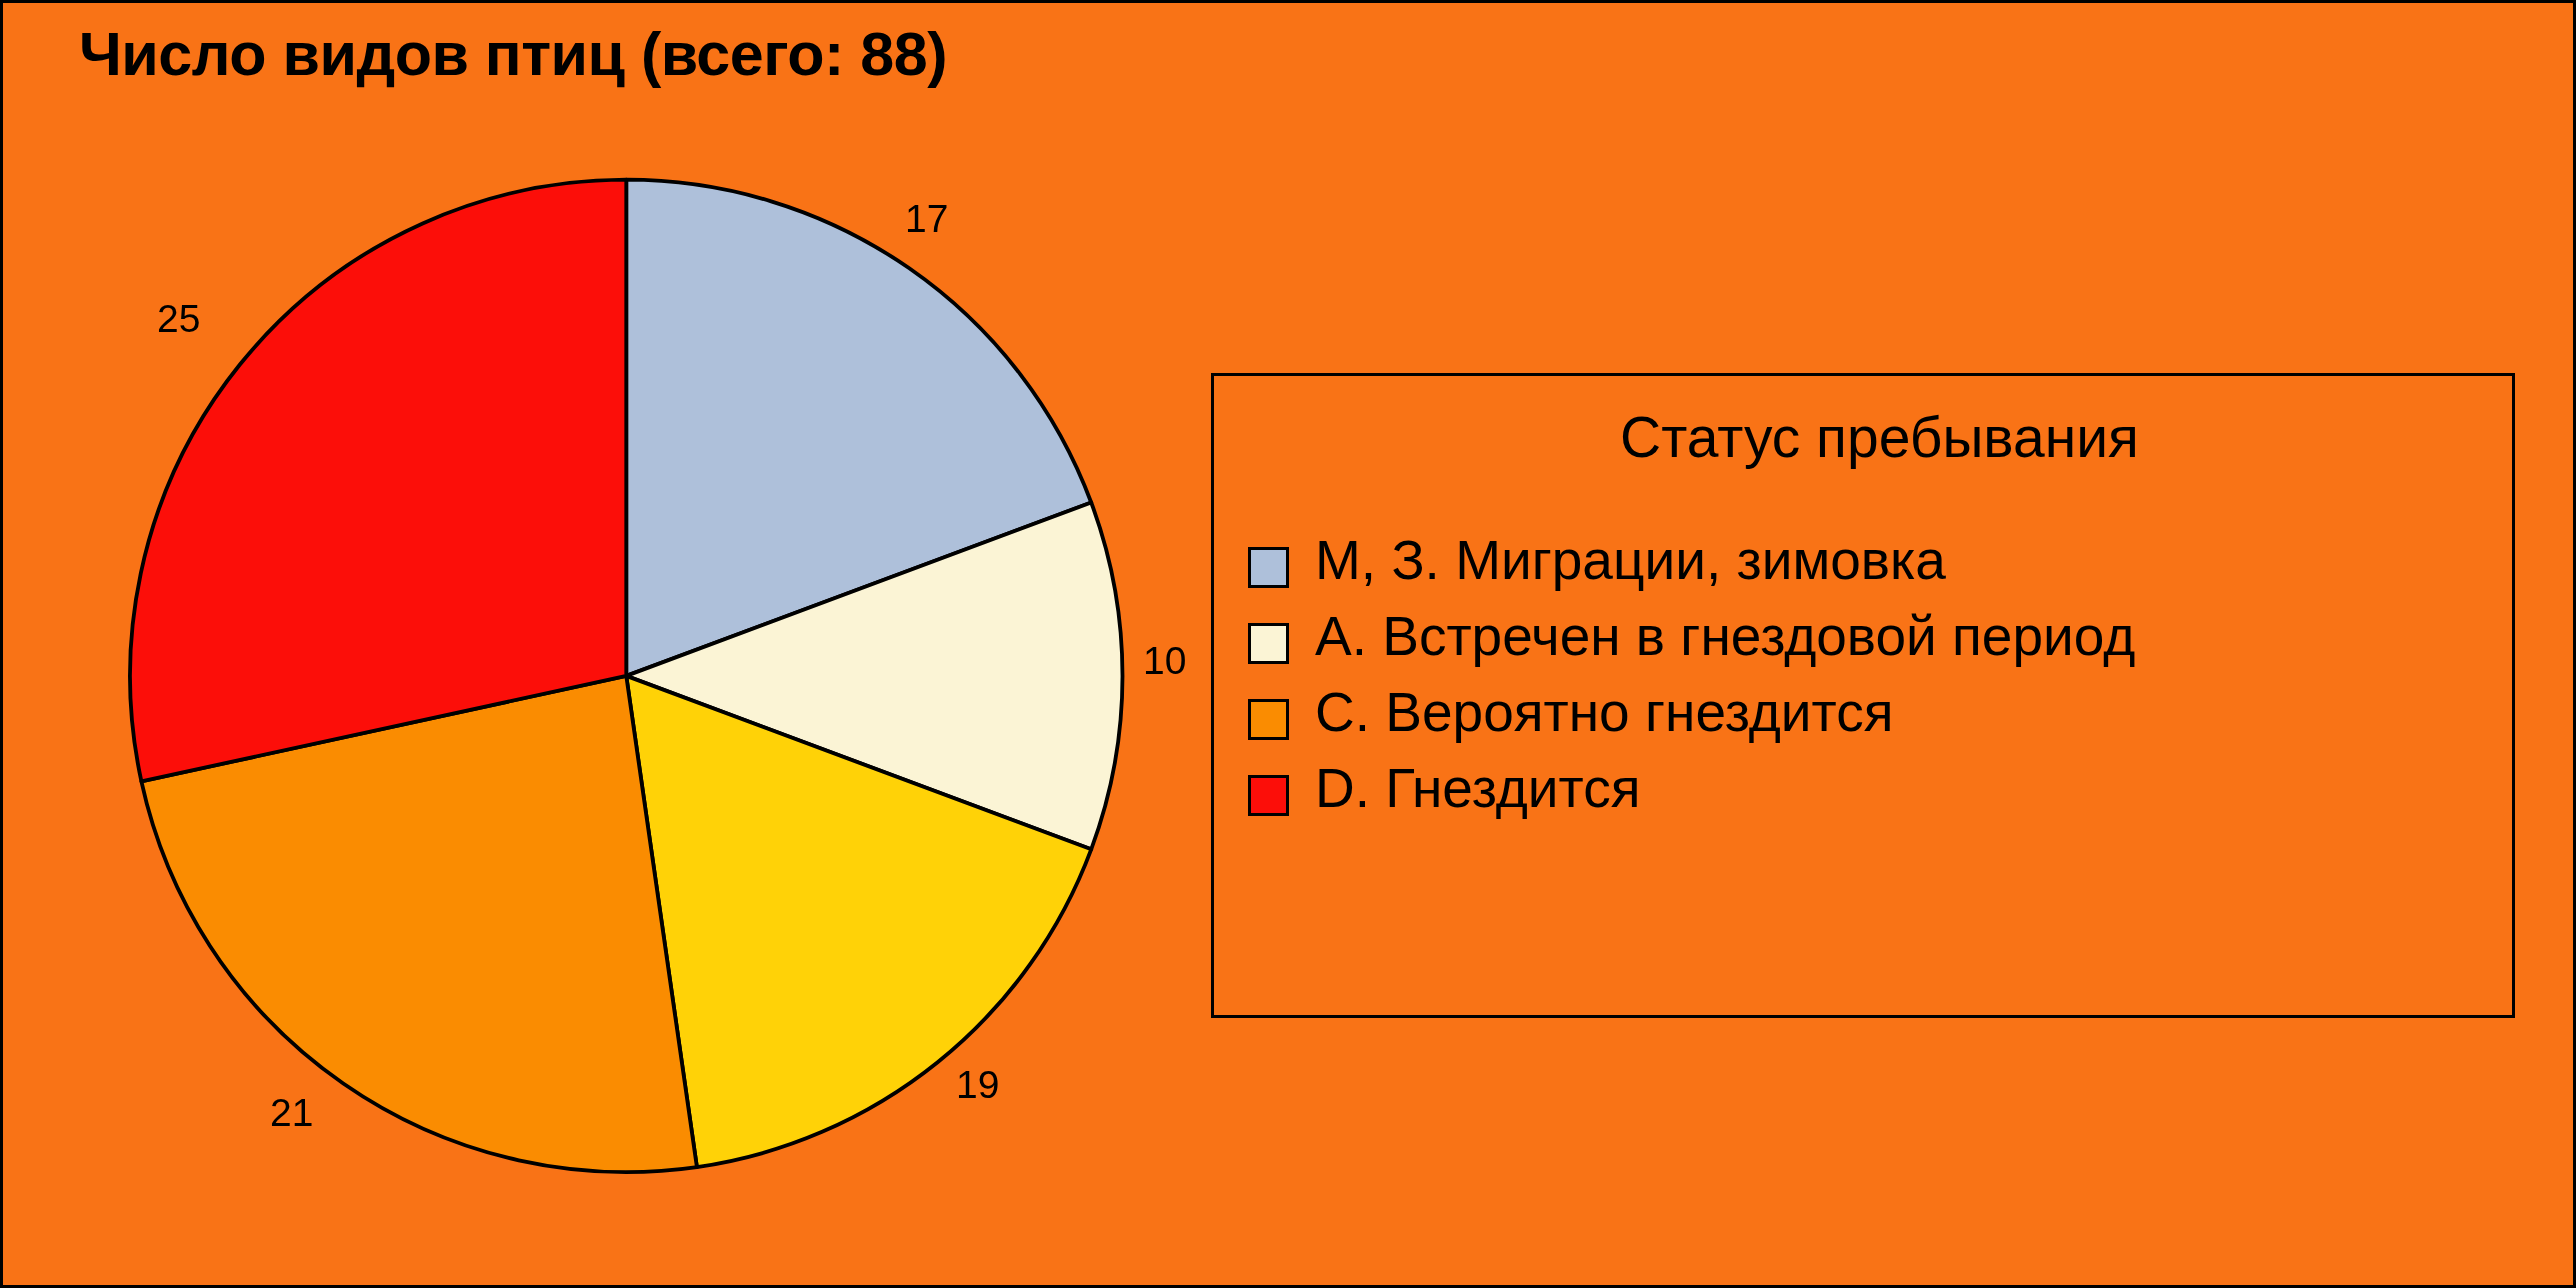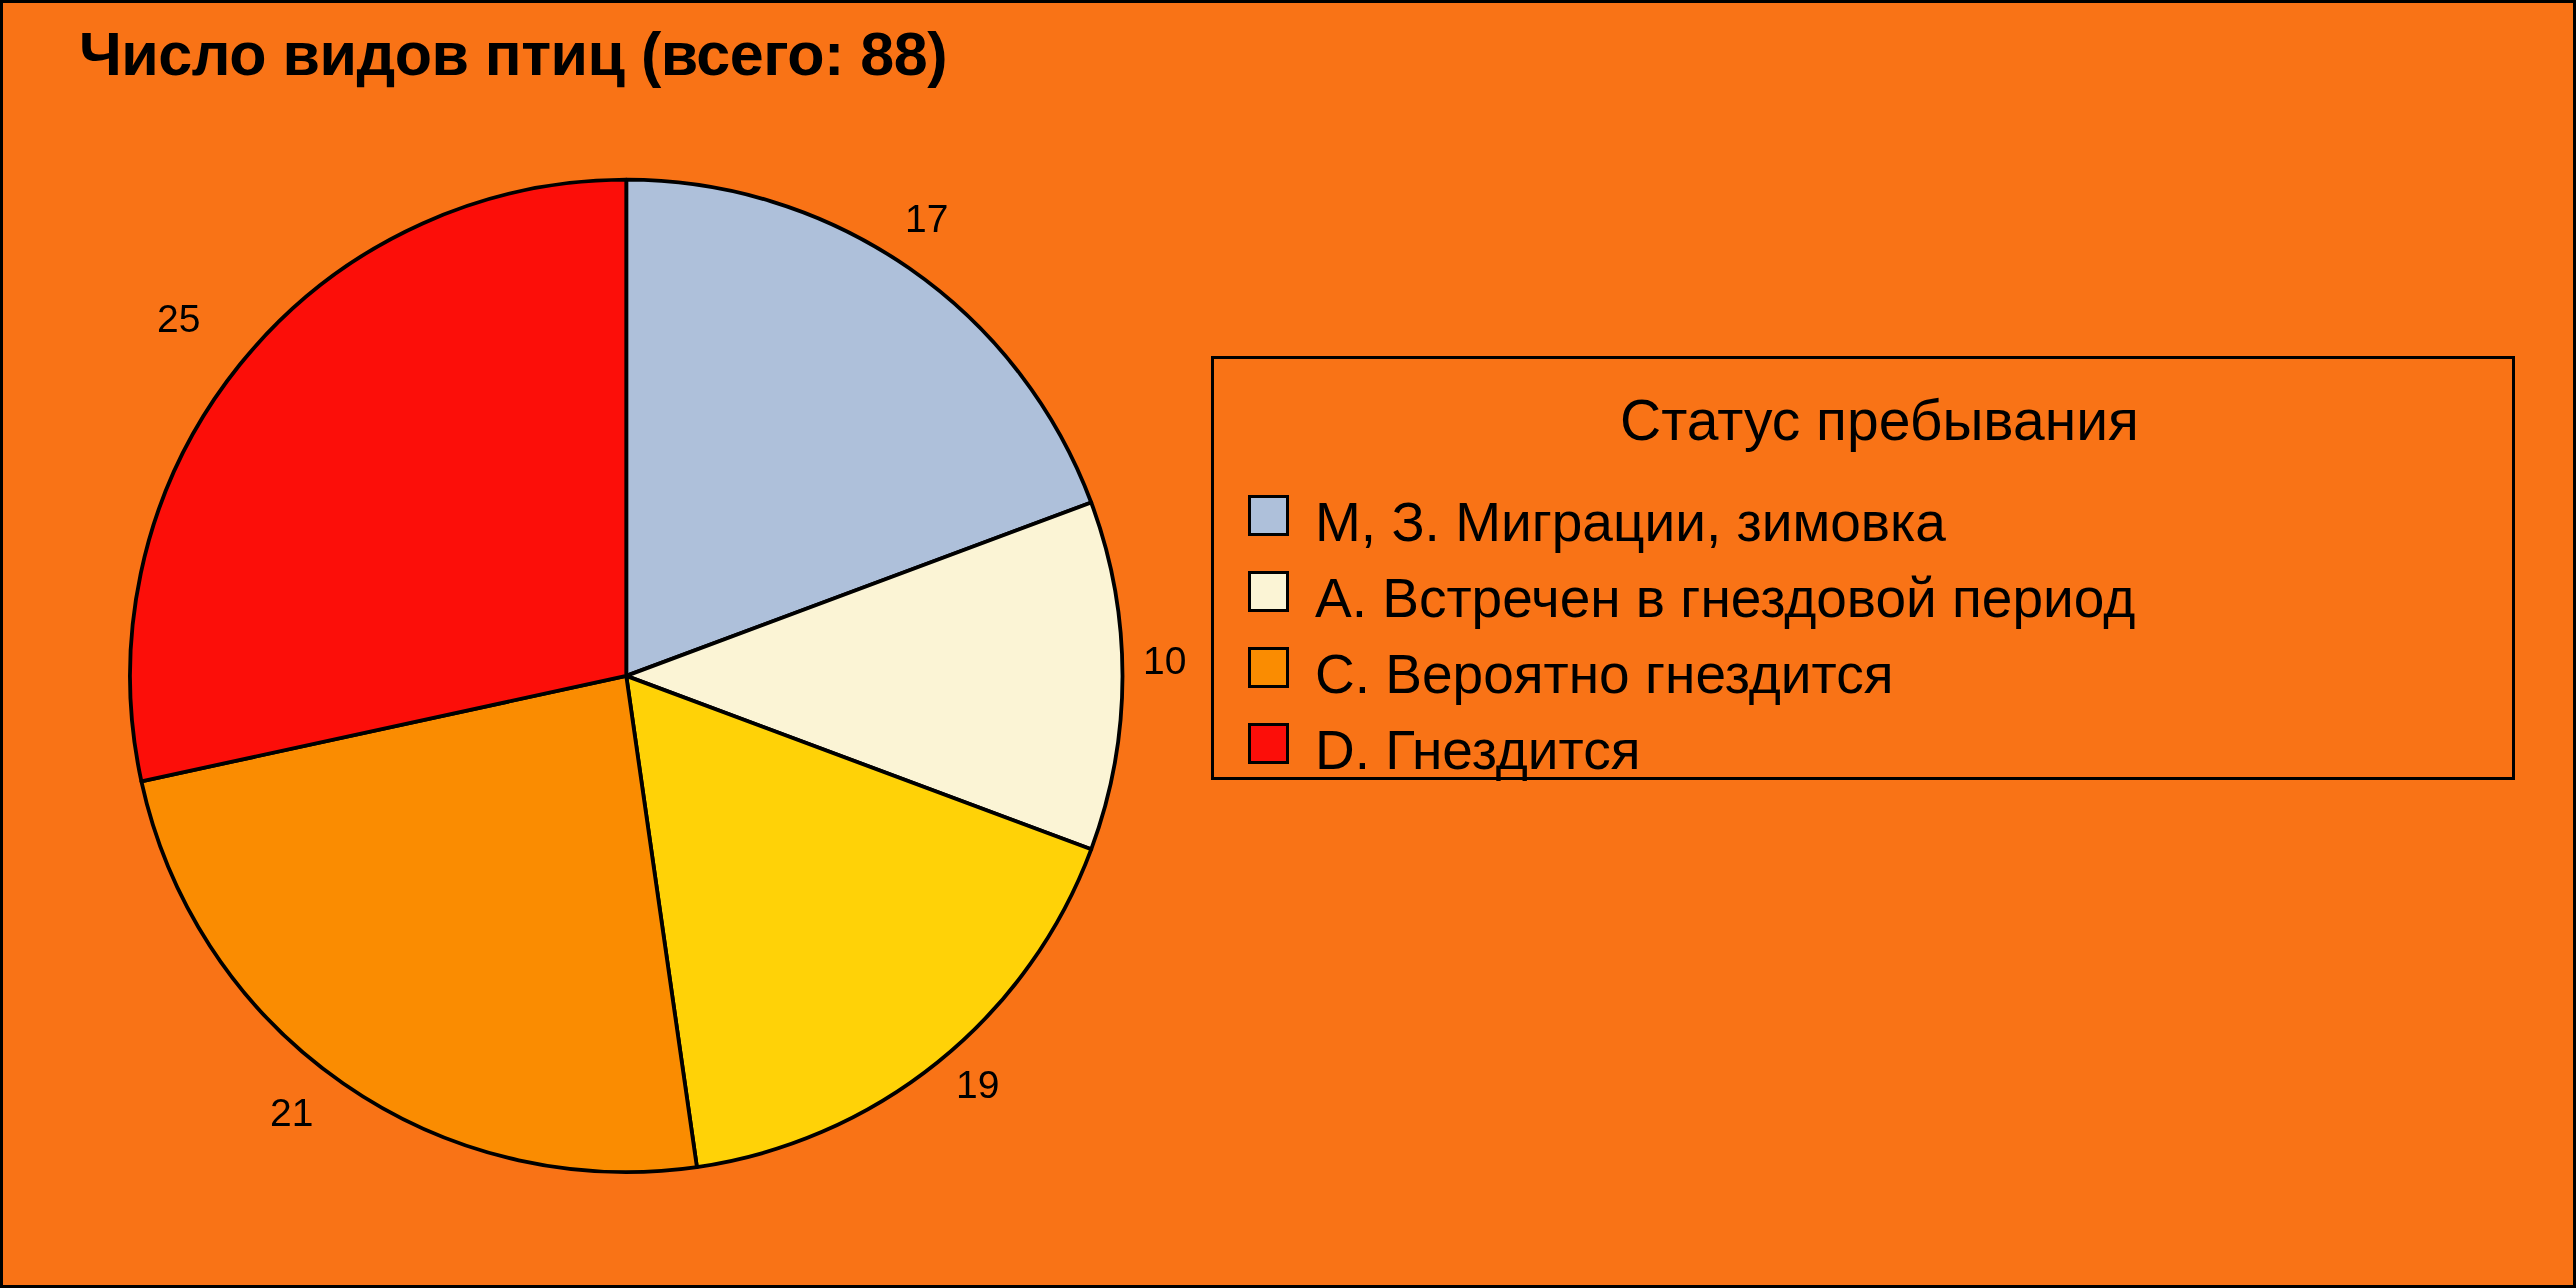--- a/index.html
+++ b/index.html
@@ -50,23 +50,23 @@
     font-size: 39px;
     color: #000000;
     white-space: nowrap;
     line-height: 1;
   }
 
   
   #legend-box {
     position: absolute;
     left: 1208px;
-    top: 353px;
+    top: 370px;
     width: 1304px;
-    height: 424px;
+    height: 645px;
     border: 3.8px solid #000000;
     box-sizing: border-box;
     background: transparent;
   }
   #legend-title {
     position: absolute;
     left: 0;
     top: 33px;
     width: 100%;
     text-align: center;
@@ -77,21 +77,21 @@
     box-sizing: border-box;
   }
   #legend-items {
     position: absolute;
     left: 34px;
     top: 136px;
     width: 1254px;
   }
   .legend-item {
     display: flex;
-    align-items: flex-start;
+    align-items: flex-end;
     height: 76px;
   }
   .legend-swatch {
     width: 41px;
     height: 41px;
     border: 3.8px solid #000000;
     box-sizing: border-box;
     flex: 0 0 auto;
     margin-right: 26px;
   }

